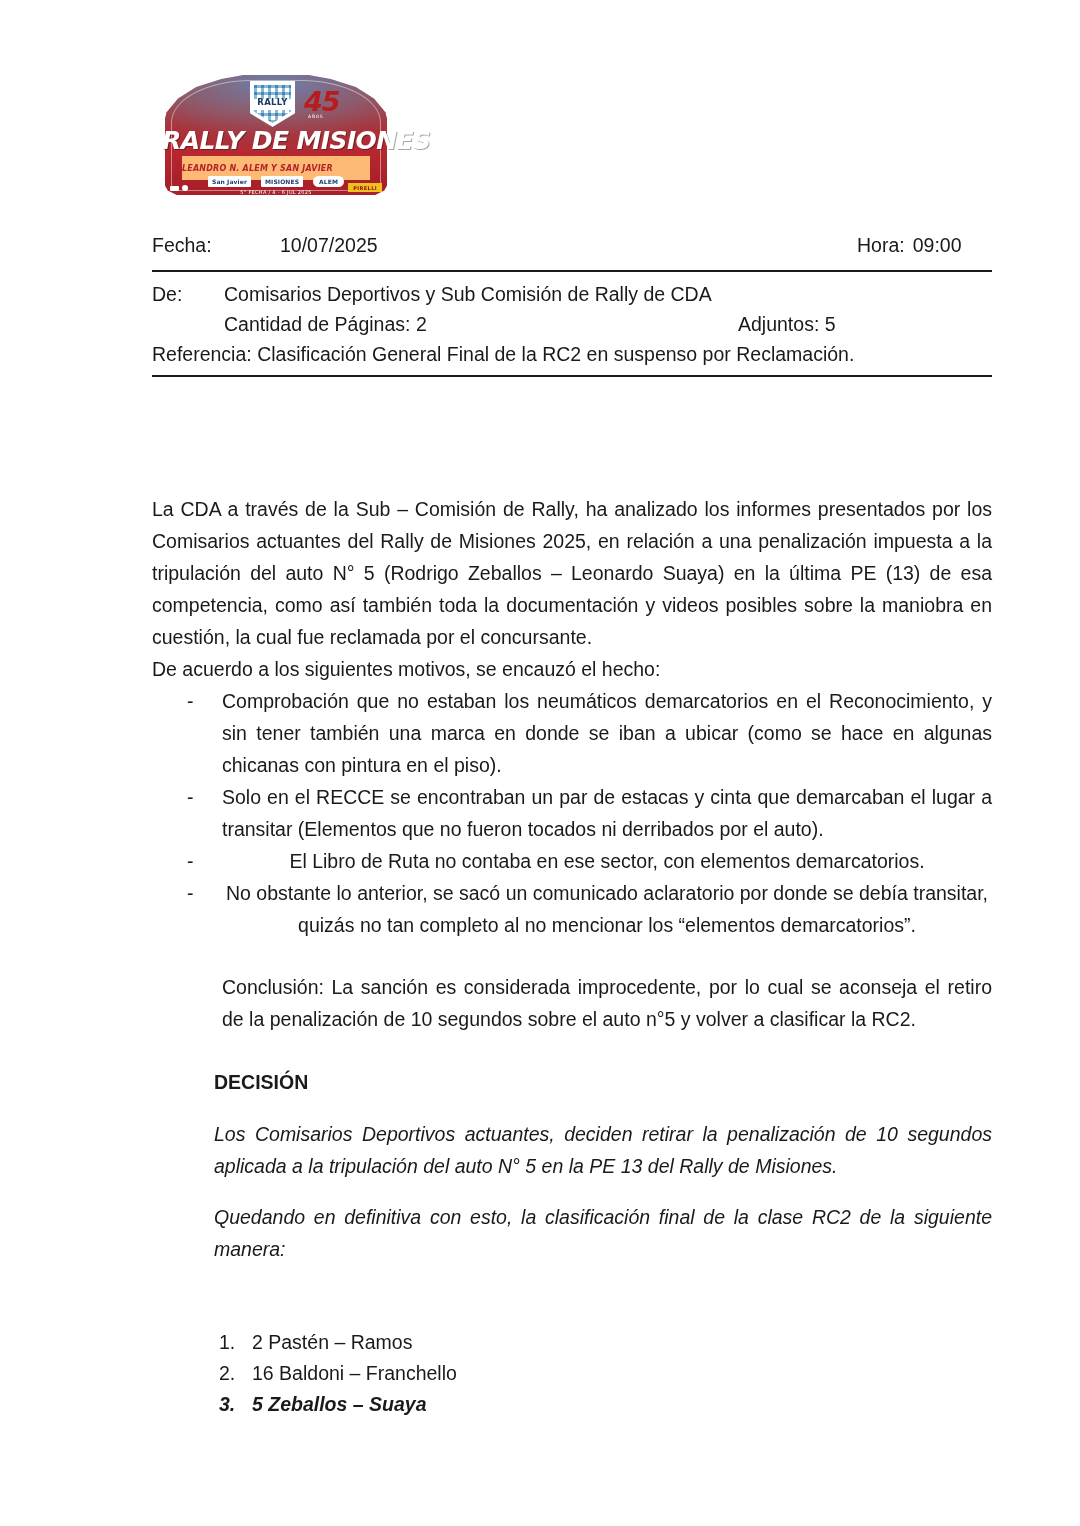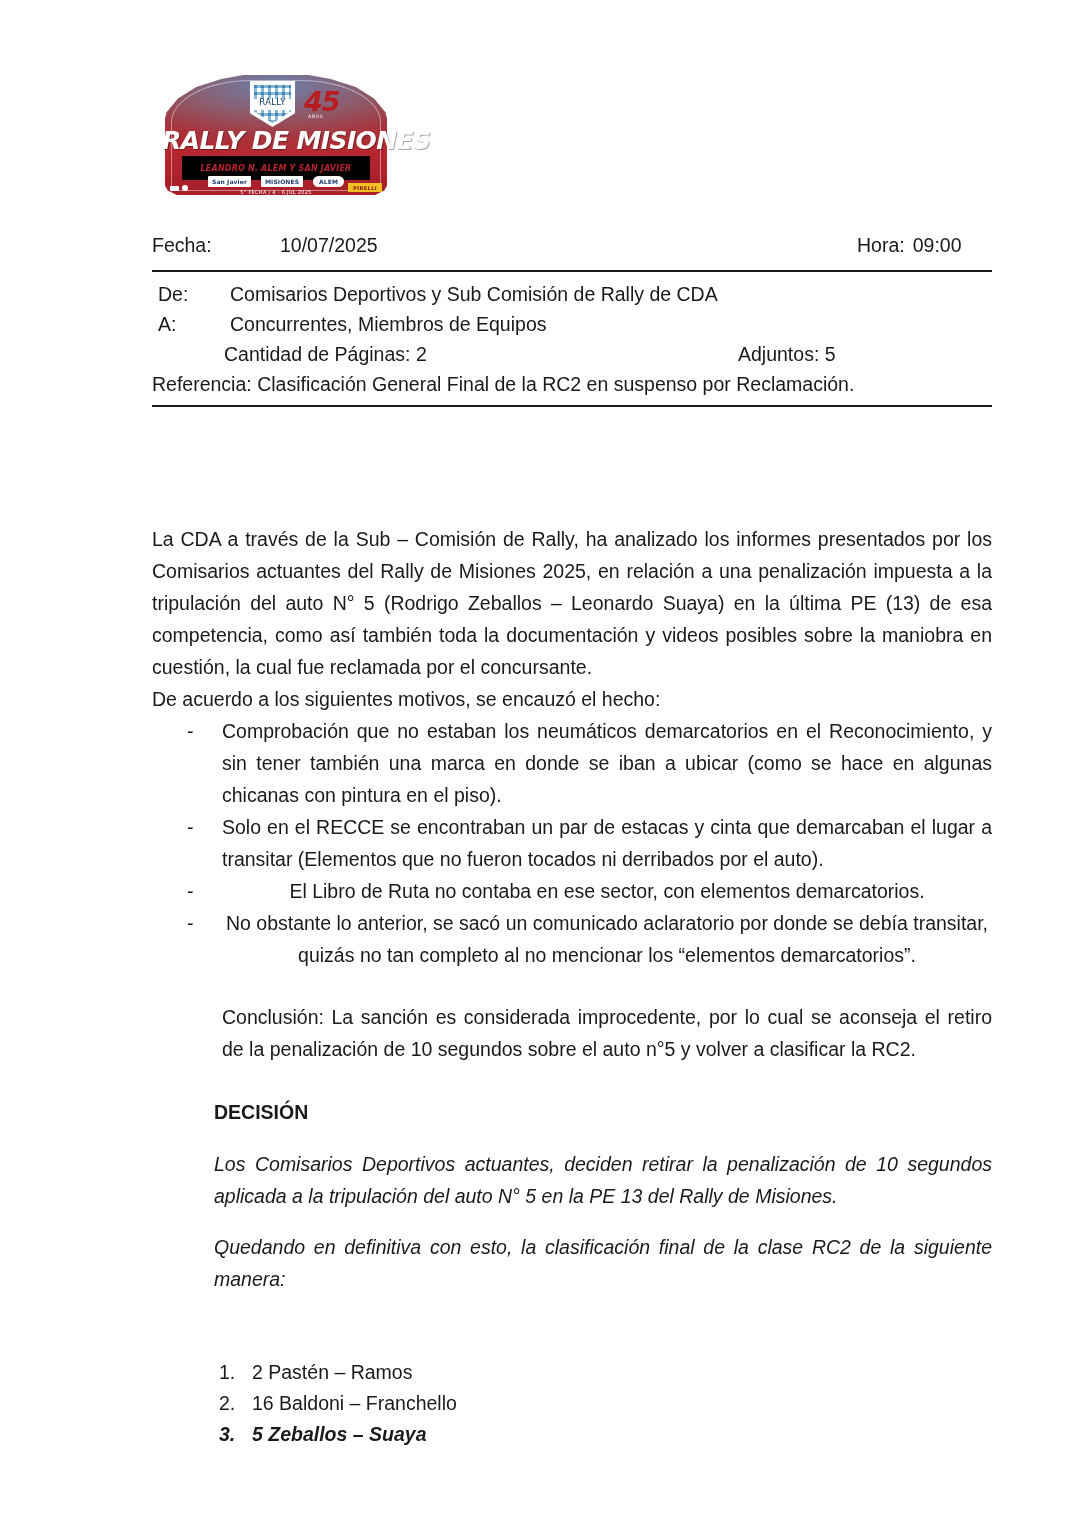--- a/index.html
+++ b/index.html
@@ -83,21 +83,21 @@
     height: 28%;
     background: #ffffff;
   }
   .logo-shield-text {
     position: absolute;
     left: 88px;
     top: 25px;
     width: 45px;
     text-align: center;
     font-family: "DejaVu Sans", sans-serif;
-    font-weight: normal;
+    font-weight: bold;
     font-size: 8.5px;
     letter-spacing: 0.3px;
     color: #1b3a63;
     z-index: 3;
   }
 
   .logo-45 {
     position: absolute;
     left: 142px;
     top: 16px;
@@ -135,24 +135,24 @@
     text-shadow: 1px 1px 0 rgba(0,0,0,0.35);
     white-space: nowrap;
   }
 
   .logo-subtitle-band {
     position: absolute;
     left: 20px;
     right: 20px;
     top: 84px;
     height: 24px;
-    background: #000000;
+    background: #fdba74;
     display: flex;
     align-items: center;
-    justify-content: center;
+    justify-content: flex-start;
   }
   .logo-subtitle-band span {
     font-family: "DejaVu Sans", sans-serif;
     font-weight: bold;
     font-style: italic;
     font-size: 8px;
     letter-spacing: 0.2px;
     color: #b4232c;
     white-space: nowrap;
   }
@@ -252,21 +252,21 @@
   }
   .rule-1 { margin-top: 13px; }
   .rule-2 { margin-top: 17px; }
 
   .addr-block { margin-top: 13px; }
   .addr-row {
     position: relative;
     height: 30px;
     white-space: nowrap;
   }
-  .addr-label { display: inline-block; width: 72px; margin-left: 6px; }
+  .addr-label { display: inline-block; width: 72px; }
   .addr-indent { display: inline-block; width: 72px; }
   .addr-right {
     position: absolute;
     left: 586px;
     top: 0;
   }
   .addr-row.full { white-space: normal; }
 
   .para {
     text-align: justify;
@@ -383,23 +383,20 @@
       <span class="meta-label">Fecha:</span><span>10/07/2025</span>
       <span class="meta-right"><span>Hora:</span><span class="gapv"></span><span>09:00</span></span>
     </div>
 
 
     <hr class="rule rule-1">
 
     <div class="addr-block">
       <div class="addr-row">
         <span class="addr-label">De:</span><span>Comisarios Deportivos y Sub Comisión de Rally de CDA</span>
-      </div>
-      <div class="addr-row">
-        <span class="addr-label">A:</span><span>Concurrentes, Miembros de Equipos</span>
       </div>
       <div class="addr-row">
         <span class="addr-indent"></span><span>Cantidad de Páginas: 2</span>
         <span class="addr-right">Adjuntos: 5</span>
       </div>
       <div class="addr-row full">
         <span>Referencia: Clasificación General Final de la RC2 en suspenso por Reclamación.</span>
       </div>
     </div>
 

